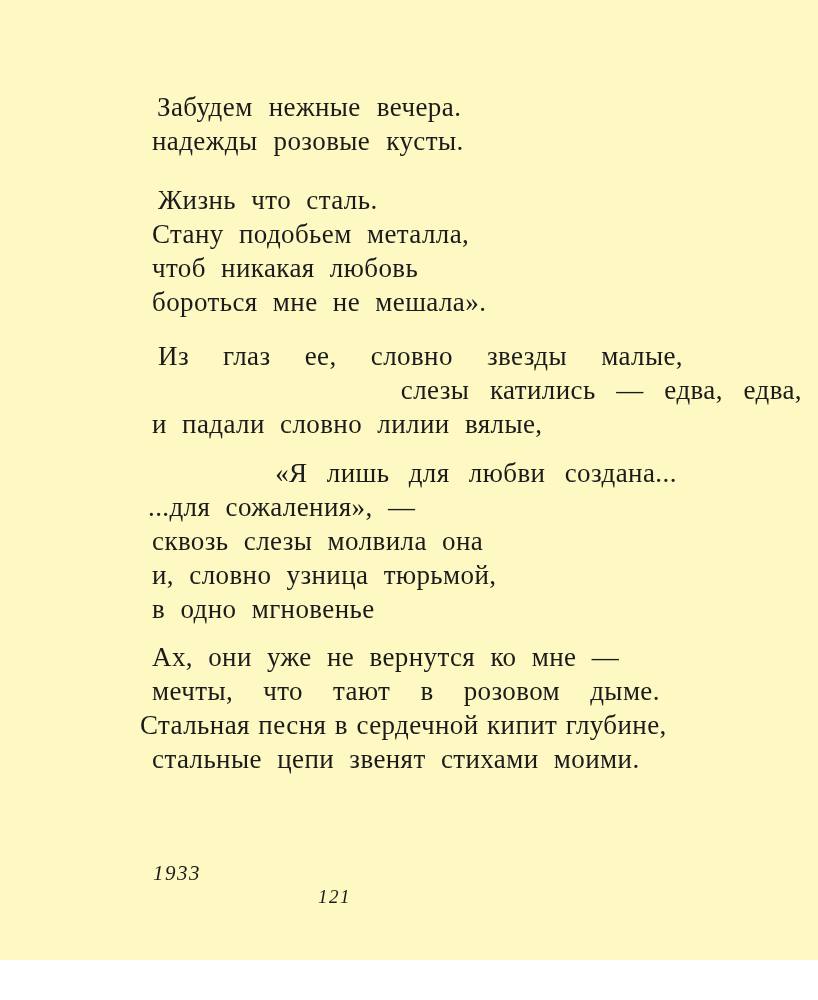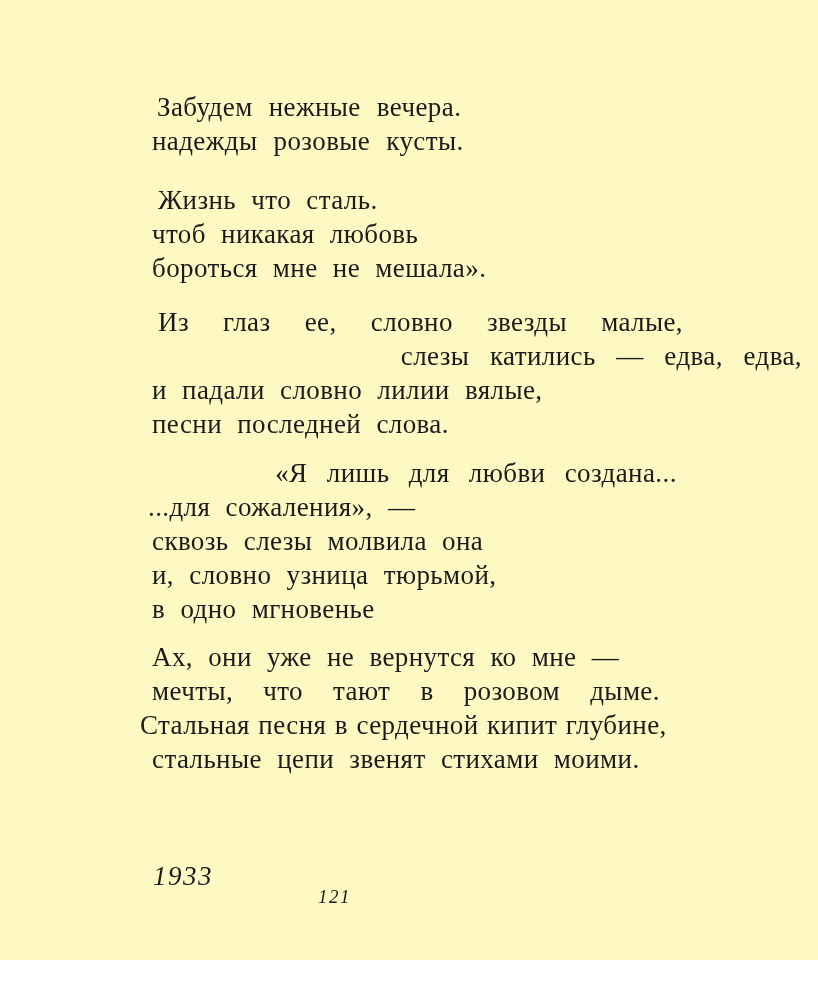--- a/index.html
+++ b/index.html
@@ -45,21 +45,21 @@
   .stanza:nth-child(4) .line:nth-child(1) { word-spacing: 0.45em; margin-left: -2px; text-align: center; }
   .stanza:nth-child(4) .line:nth-child(2) { margin-left: -4px; }
   .stanza:nth-child(5) .line:nth-child(1) { margin-left: 0; }
   .stanza:nth-child(5) .line:nth-child(2) { word-spacing: 0.85em; }
   .stanza:nth-child(5) .line:nth-child(3) { word-spacing: 0.05em; margin-left: -12px; }
   .year {
     position: absolute;
     left: 153px;
     top: 861px;
     font-style: italic;
-    font-size: 27px;
+    font-size: 21px;
     letter-spacing: 1.5px;
   }
   .pagenum {
     position: absolute;
     left: 318px;
     top: 886px;
     font-style: italic;
     font-size: 19px;
     letter-spacing: 1.5px;
   }
@@ -68,28 +68,28 @@
 <body>
 
 <div class="page">
   <div class="poem" id="poem">
       <div class="stanza">
         <div class="line">Забудем нежные вечера.</div>
         <div class="line">надежды розовые кусты.</div>
       </div>
       <div class="stanza">
         <div class="line">Жизнь что сталь.</div>
+        <div class="line">Стану подобьем металла,</div>
         <div class="line">чтоб никакая любовь</div>
         <div class="line">бороться мне не мешала».</div>
       </div>
       <div class="stanza">
         <div class="line">Из глаз ее, словно звезды малые,</div>
         <div class="line">слезы катились — едва, едва,</div>
         <div class="line">и падали словно лилии вялые,</div>
-        <div class="line">песни последней слова.</div>
       </div>
       <div class="stanza">
         <div class="line">«Я лишь для любви создана...</div>
         <div class="line">...для сожаления», —</div>
         <div class="line">сквозь слезы молвила она</div>
         <div class="line">и, словно узница тюрьмой,</div>
         <div class="line">в одно мгновенье</div>
       </div>
       <div class="stanza">
         <div class="line">Ах, они уже не вернутся ко мне —</div>

